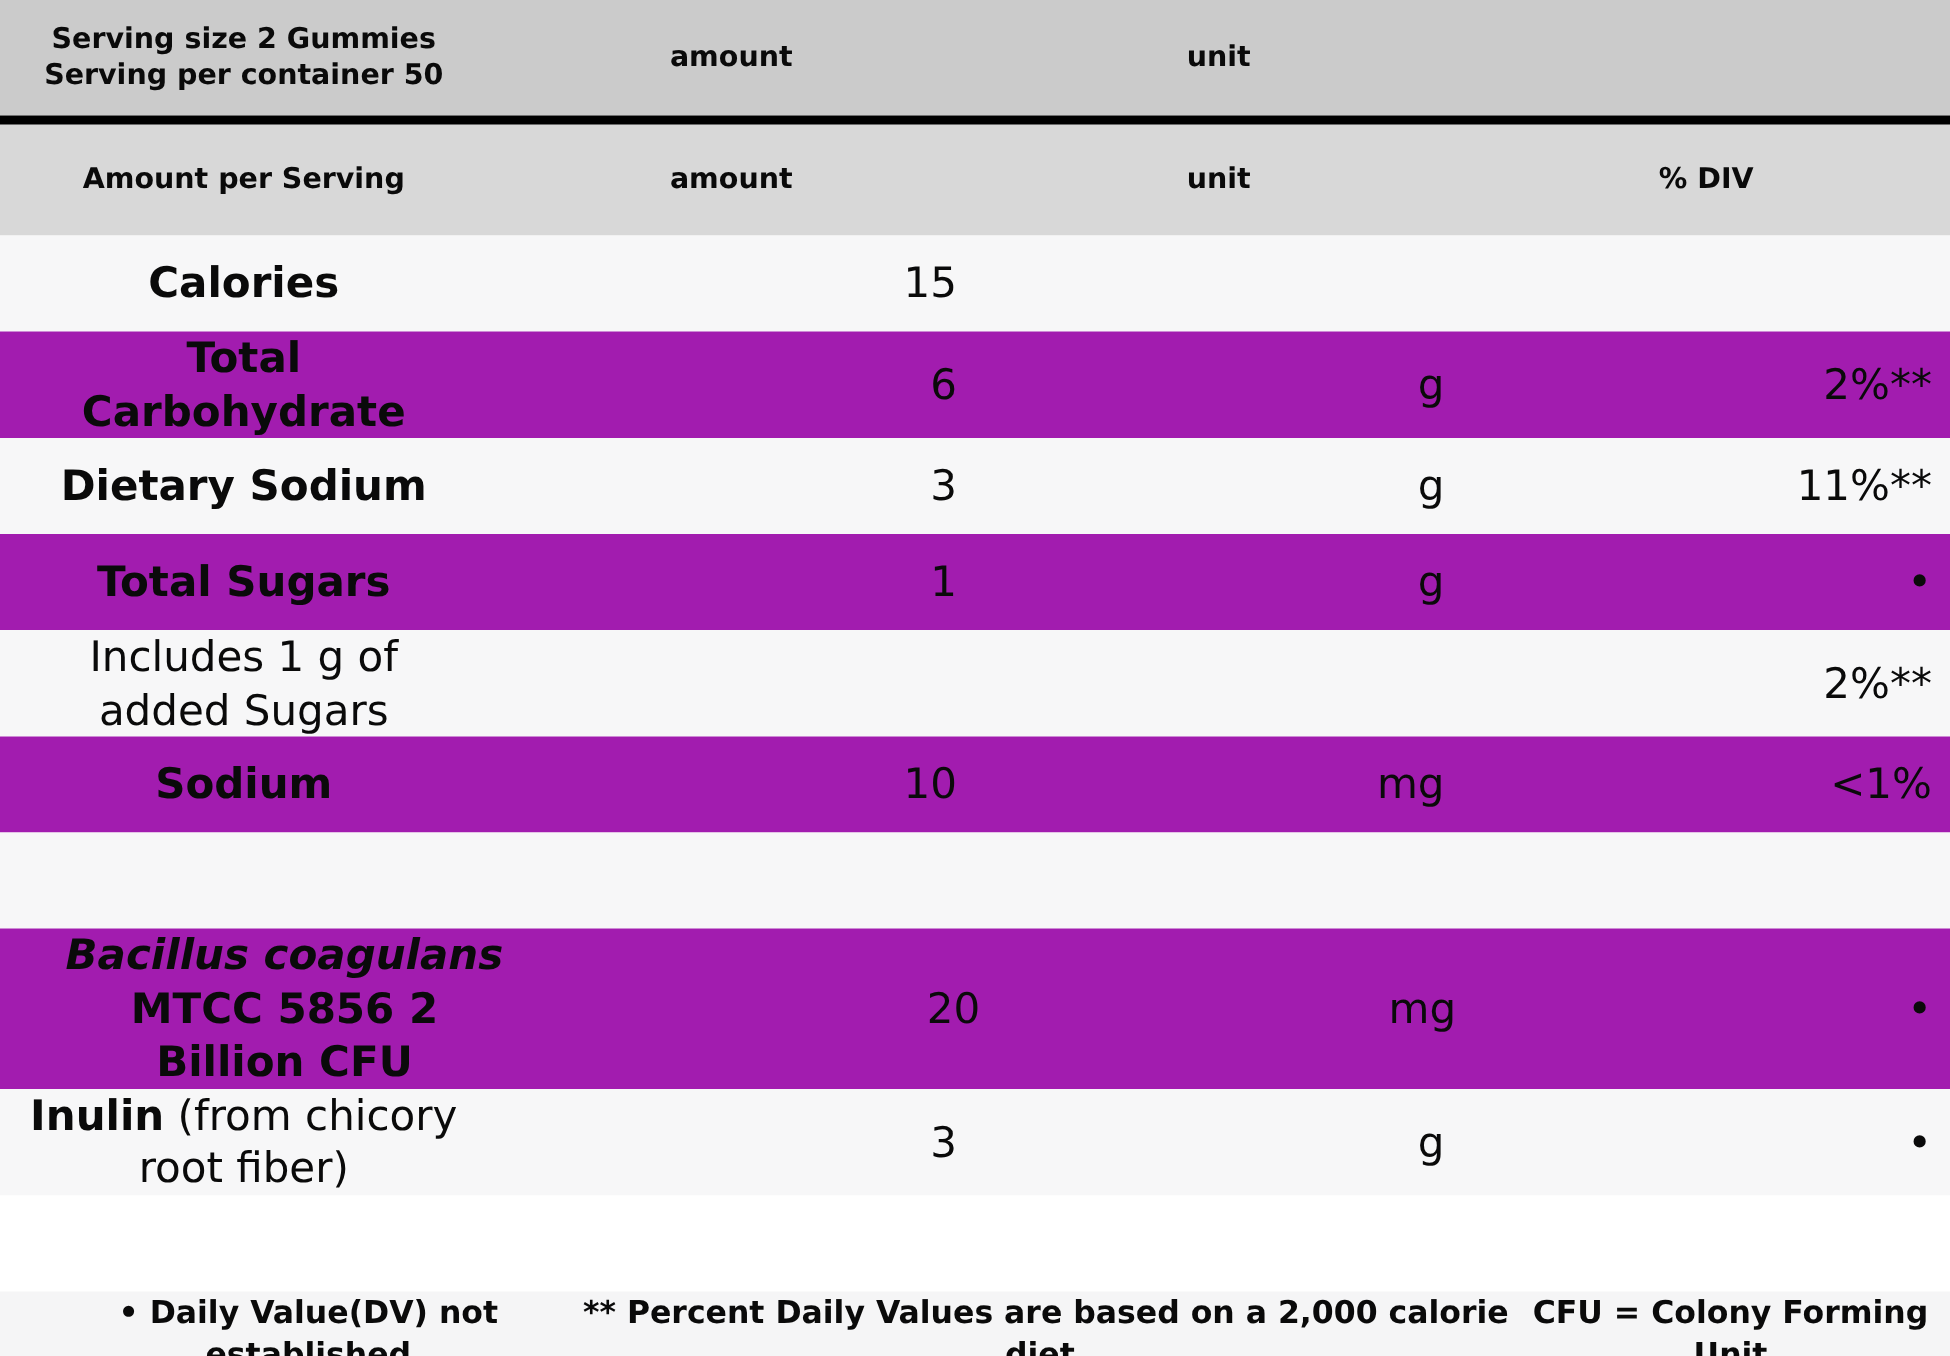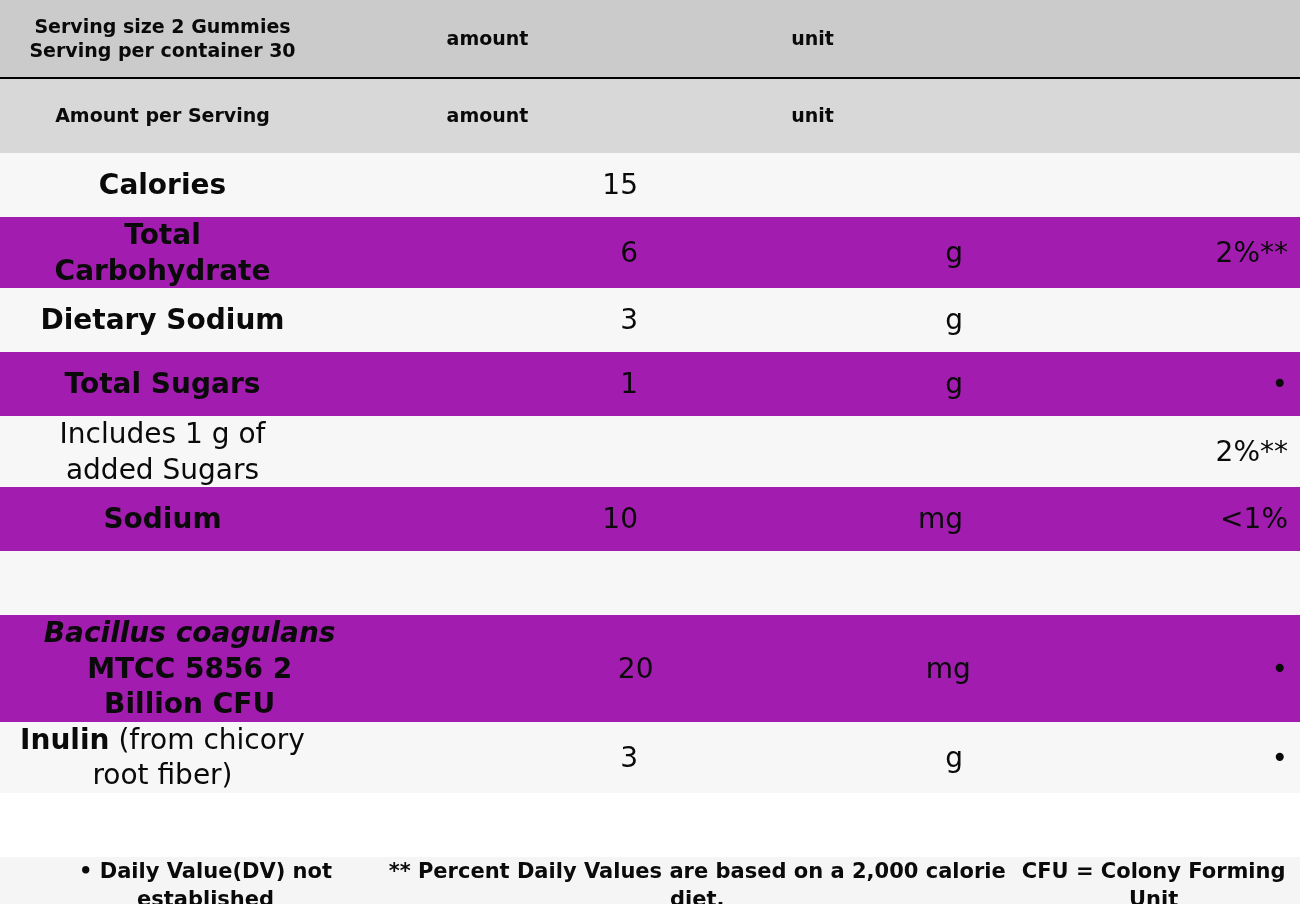--- a/index.html
+++ b/index.html
@@ -26,21 +26,21 @@
   .cell {
     flex: 0 0 25%;
     box-sizing: border-box;
     text-align: center;
     padding: 0 12px;
     line-height: 1.27;
   }
   
   .hrow { font-size: 19px; font-weight: 700; }
   .hrow-1 { height: 77px; background: #cbcbcb; }
-  .hrow-2 { height: 74px; background: #d8d8d8; border-top: 2px solid #000000; }
+  .hrow-2 { height: 74px; background: #d8d8d8; border-top: 6px solid #000000; }
   .hrow .cell { line-height: 1.24; }
   
   .brow { min-height: 64px; font-size: 28px; }
   .brow-tall { min-height: 88px; padding-left: 31px; }
   .bg-gray { background: #f7f7f8; }
   .bg-white { background: #a21caf; }
   .name-cell { font-weight: 400; }
   .sp-bold { font-weight: 700; }
   .sp-bold-italic { font-weight: 700; font-style: italic; }
   .sp-regular { font-weight: 400; }
@@ -61,51 +61,53 @@
   }
 </style>
 </head>
 <body>
 
 <div class="facts-table">
 
   <div class="row hrow hrow-1">
     <div class="cell">
       <div>Serving size 2 Gummies</div>
-      <div>Serving per container 30</div>
+      <div>Serving per container 50</div>
     </div>
     <div class="cell">amount</div>
     <div class="cell">unit</div>
     <div class="cell"></div>
   </div>
 
   <div class="row hrow hrow-2">
     <div class="cell">Amount per Serving</div>
     <div class="cell">amount</div>
     <div class="cell">unit</div>
+    <div class="cell">% DIV</div>
   </div>
 
   <div class="row brow bg-gray">
     <div class="cell name-cell"><span class="sp-bold-italic"></span><span class="sp-bold">Calories</span><span class="sp-regular"></span></div>
     <div class="cell val-cell">15</div>
     <div class="cell val-cell"></div>
     <div class="cell val-cell"></div>
   </div>
 
   <div class="row brow bg-white">
     <div class="cell name-cell"><span class="sp-bold-italic"></span><span class="sp-bold">Total Carbohydrate</span><span class="sp-regular"></span></div>
     <div class="cell val-cell">6</div>
     <div class="cell val-cell">g</div>
     <div class="cell val-cell">2%**</div>
   </div>
 
   <div class="row brow bg-gray">
     <div class="cell name-cell"><span class="sp-bold-italic"></span><span class="sp-bold">Dietary Sodium</span><span class="sp-regular"></span></div>
     <div class="cell val-cell">3</div>
     <div class="cell val-cell">g</div>
+    <div class="cell val-cell">11%**</div>
   </div>
 
   <div class="row brow bg-white">
     <div class="cell name-cell"><span class="sp-bold-italic"></span><span class="sp-bold">Total Sugars</span><span class="sp-regular"></span></div>
     <div class="cell val-cell">1</div>
     <div class="cell val-cell">g</div>
     <div class="cell val-cell">•</div>
   </div>
 
   <div class="row brow bg-gray">

